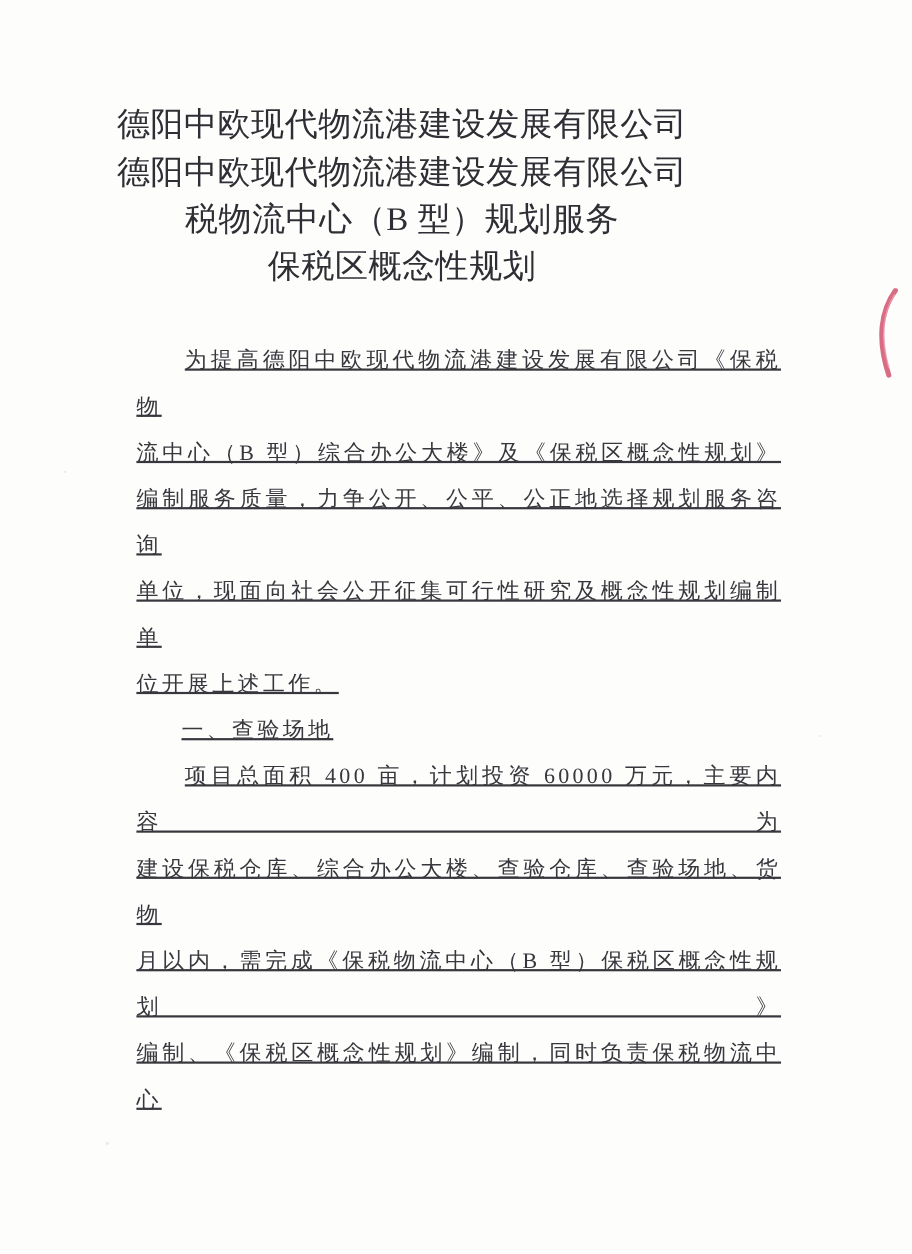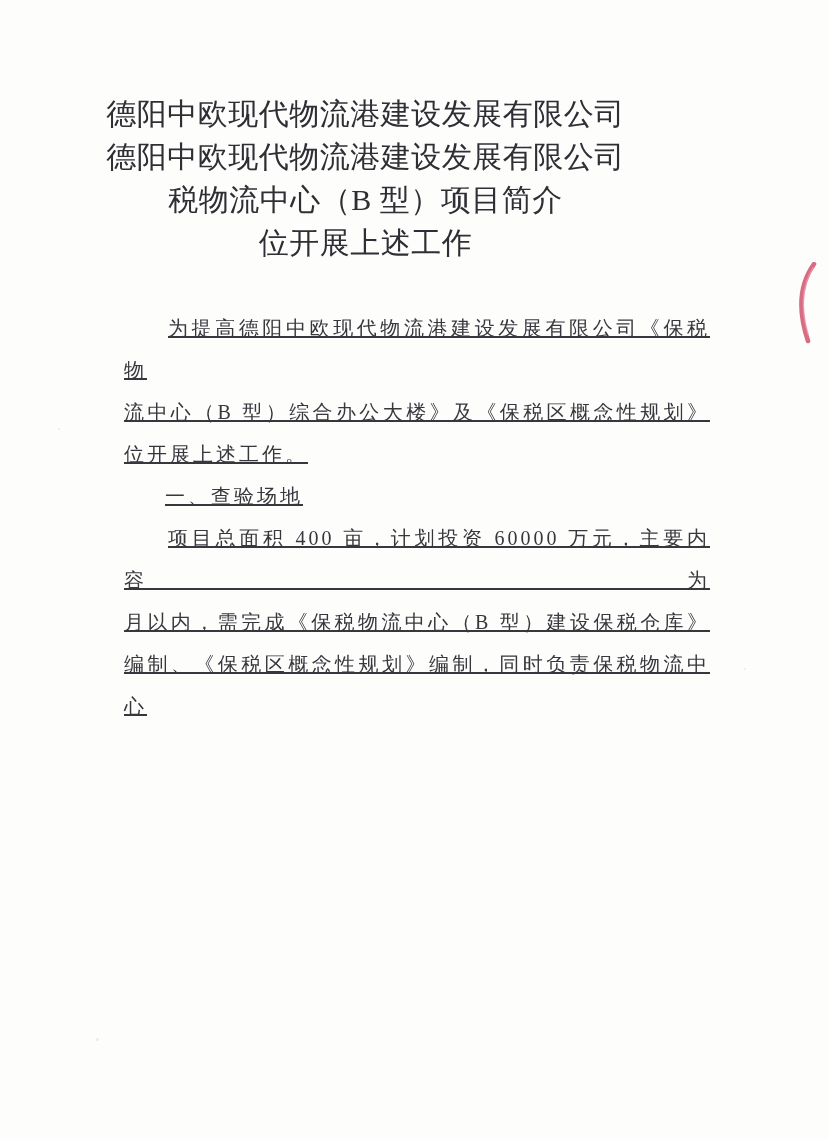--- a/index.html
+++ b/index.html
@@ -72,33 +72,36 @@
   }
 </style>
 </head>
 <body>
 
 <div class="page">
 
   <div class="doc-title">
     <div>德阳中欧现代物流港建设发展有限公司</div>
     <div>德阳中欧现代物流港建设发展有限公司</div>
-    <div>税物流中心（B 型）项目简介</div>
-    <div>位开展上述工作</div>
+    <div>税物流中心（B 型）规划服务</div>
+    <div>保税区概念性规划</div>
   </div>
 
   <div class="doc-body">
 
     <p class="line first">为提高德阳中欧现代物流港建设发展有限公司《保税物</p>
     <p class="line">流中心（B 型）综合办公大楼》及《保税区概念性规划》</p>
+    <p class="line">编制服务质量，力争公开、公平、公正地选择规划服务咨询</p>
+    <p class="line">单位，现面向社会公开征集可行性研究及概念性规划编制单</p>
     <p class="line last">位开展上述工作。</p>
 
     <p class="line heading">一、查验场地</p>
     <p class="line first">项目总面积 400 亩，计划投资 60000 万元，主要内容为</p>
-    <p class="line">月以内，需完成《保税物流中心（B 型）建设保税仓库》</p>
+    <p class="line">建设保税仓库、综合办公大楼、查验仓库、查验场地、货物</p>
+    <p class="line">月以内，需完成《保税物流中心（B 型）保税区概念性规划》</p>
     <p class="line">编制、《保税区概念性规划》编制，同时负责保税物流中心</p>
 
   </div>
 
   <svg class="red-mark" viewBox="0 0 22 82" xmlns="http://www.w3.org/2000/svg">
     <path d="M19,2 C6,20 2,46 13,79" fill="none" stroke="#d04c68" stroke-width="4.6" stroke-linecap="round" opacity="0.82"></path>
     <path d="M18,6 C8,22 5,44 13,72" fill="none" stroke="#f0a3b4" stroke-width="1.4" stroke-linecap="round" opacity="0.7"></path>
   </svg>
 
   <div class="speck" style="left:96px; top:1038px; width:3px; height:3px;"></div>

